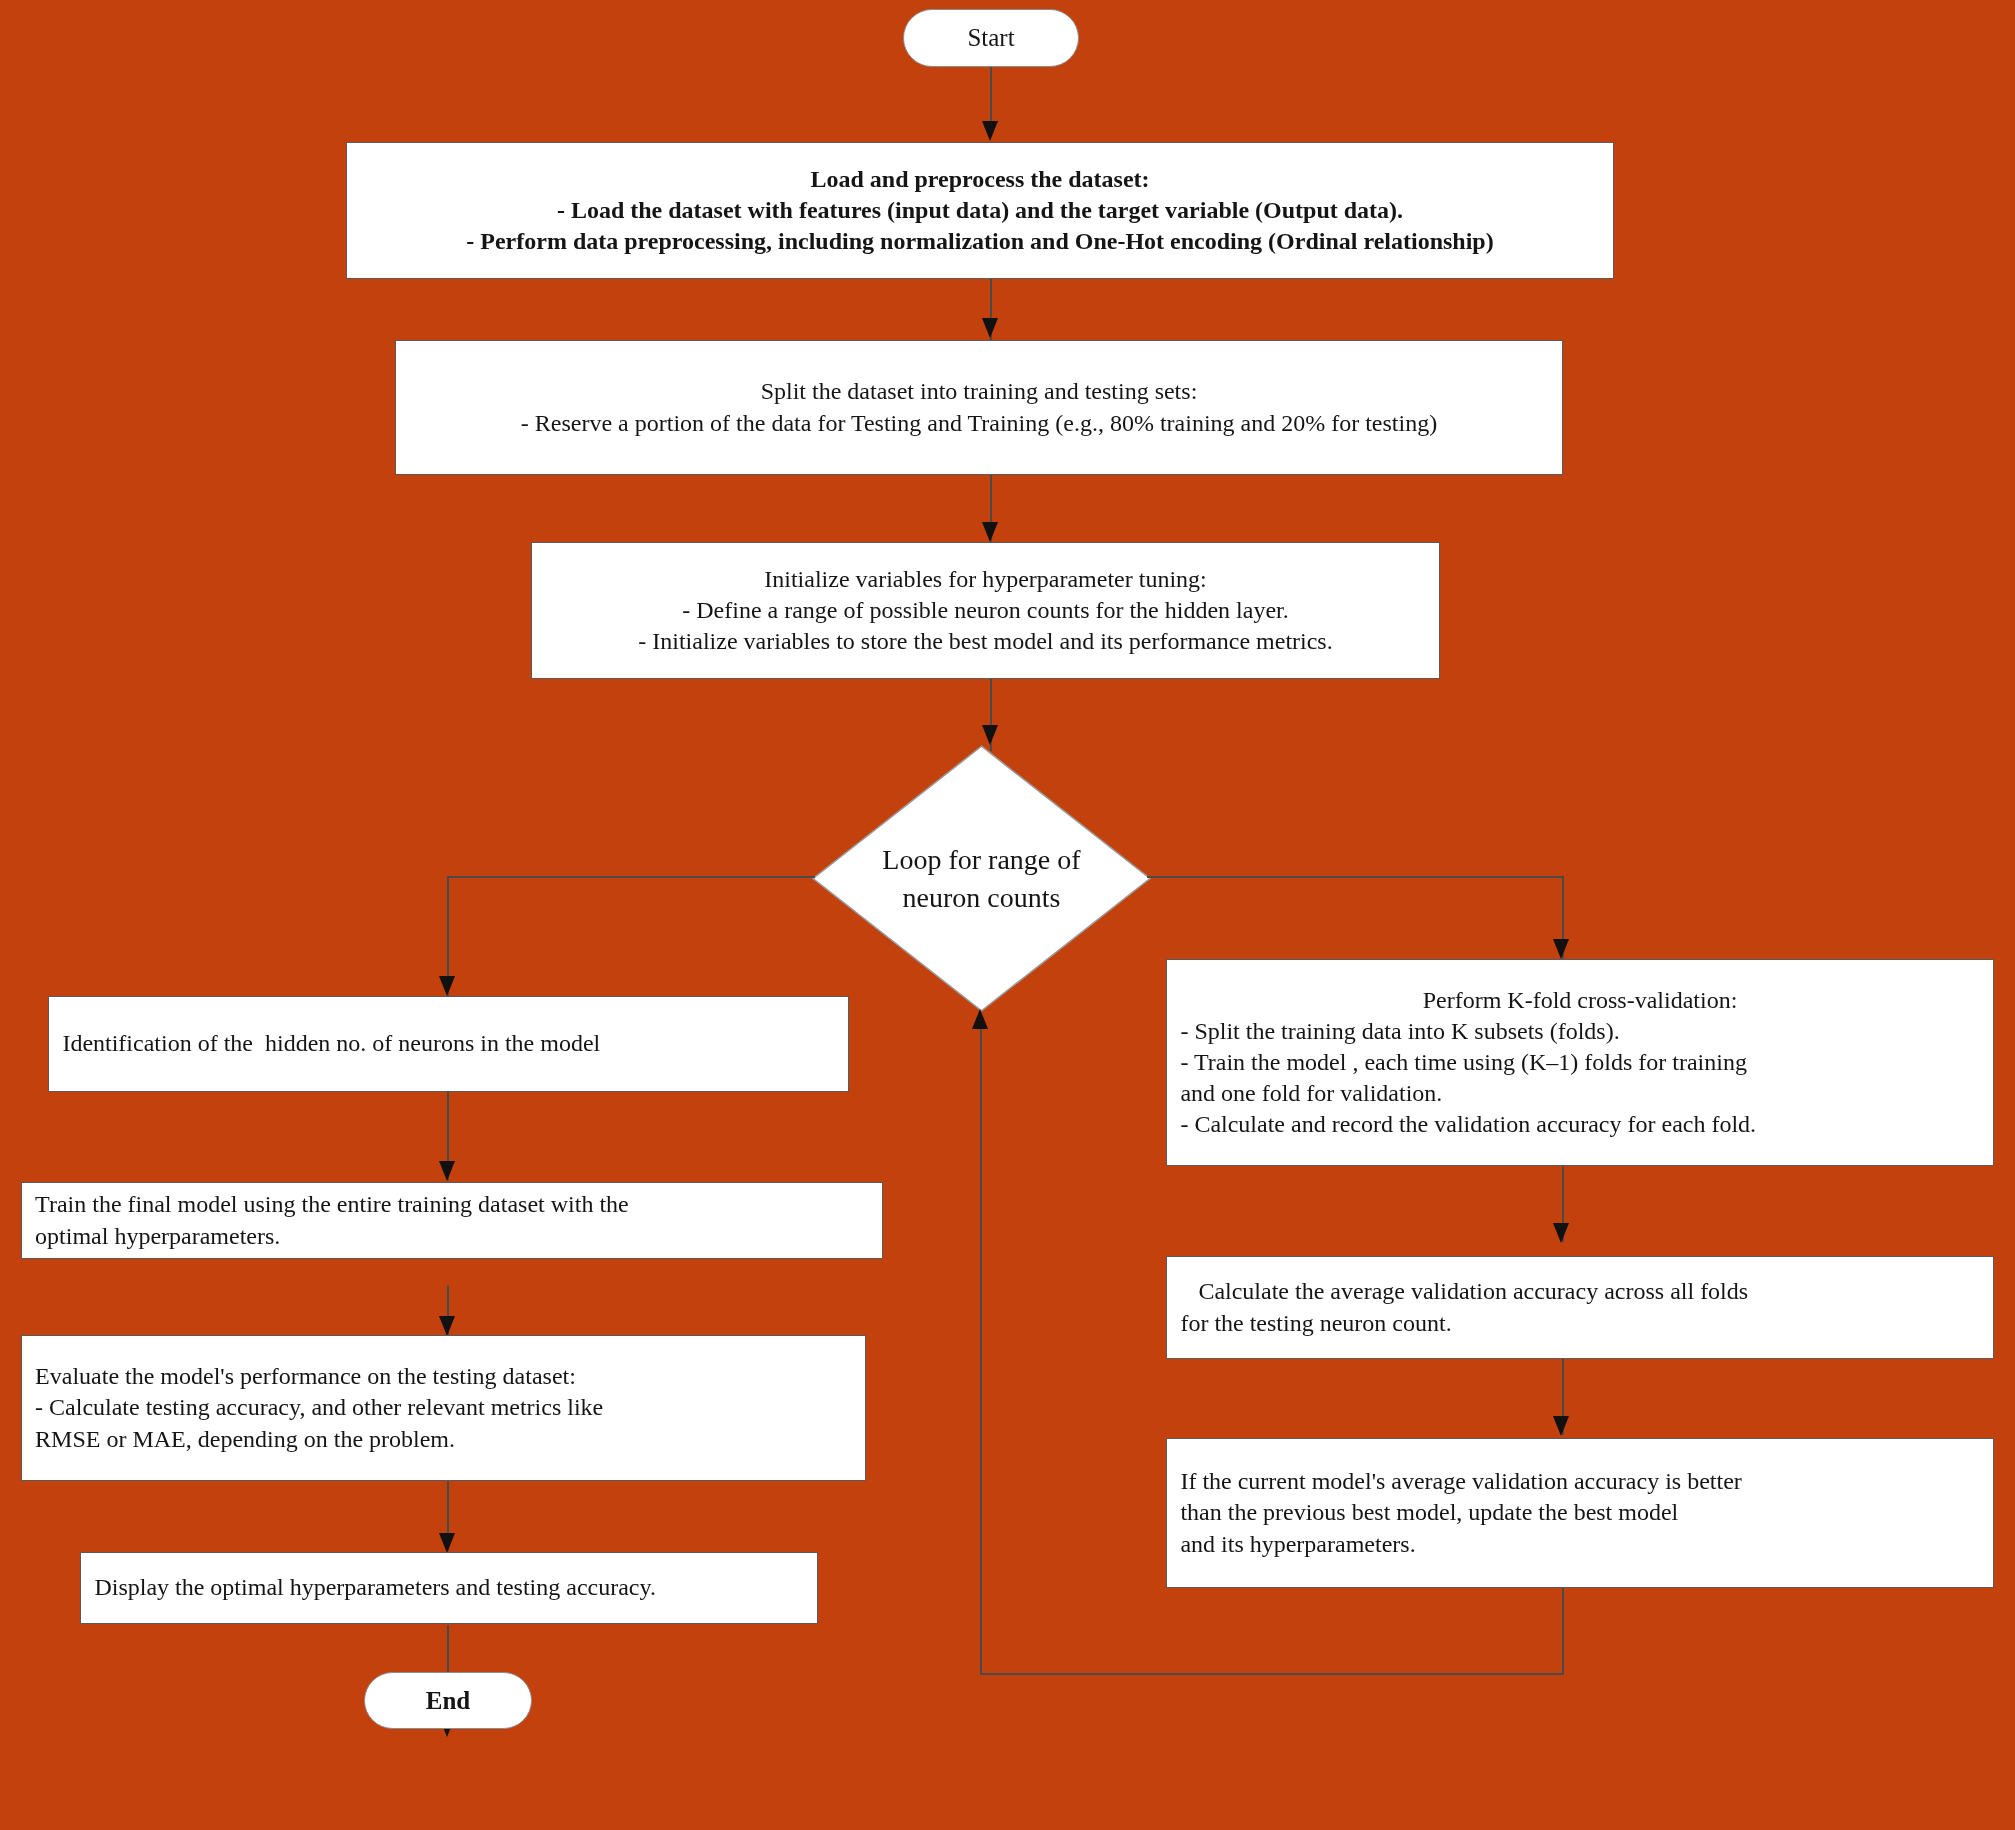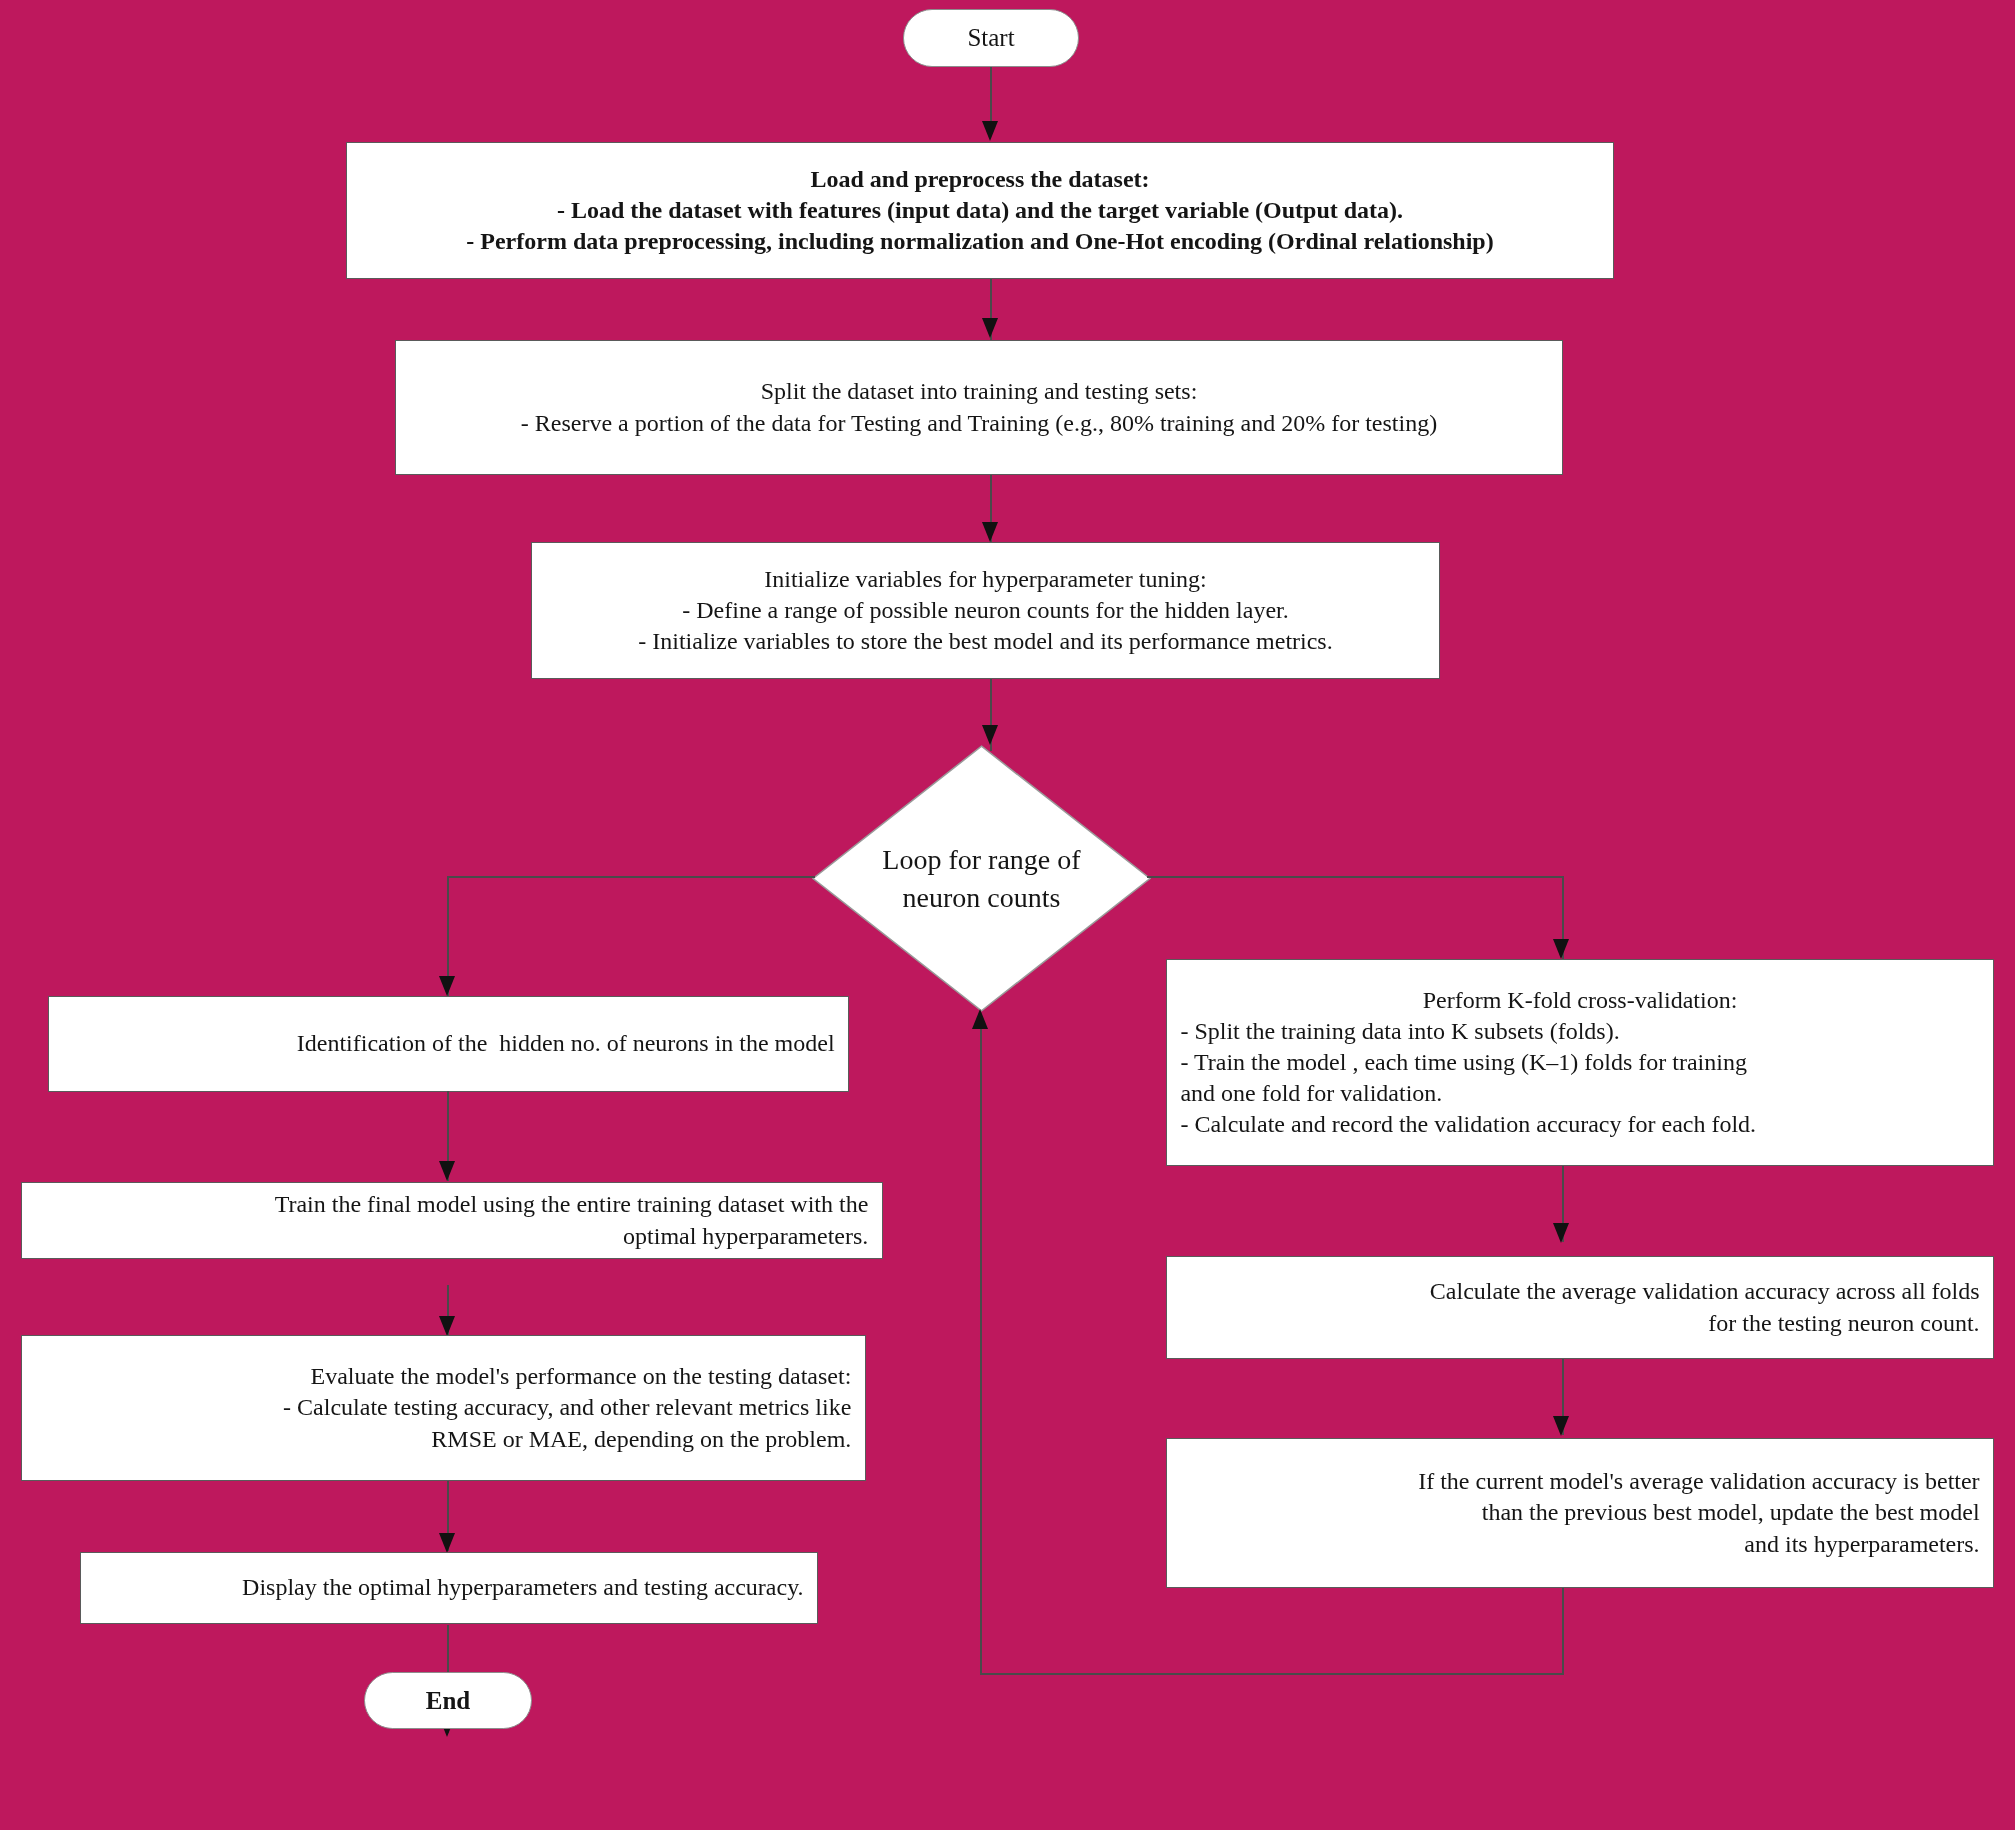--- a/index.html
+++ b/index.html
@@ -1,41 +1,41 @@
 <!DOCTYPE html>
 <html style="font-size:8.3px"><head>
 <meta charset="utf-8">
 <style>
   html,body{margin:0;padding:0;background:#ffffff;}
   #stage{
     position:relative;
     width:2015px;
     height:1830px;
-    background:#be185d;
+    background:#c2410c;
     font-family:"Liberation Serif","DejaVu Serif",serif;
     color:#151515;
     overflow:hidden;
   }
   .node{
     position:absolute;
     box-sizing:border-box;
     background:#ffffff;
     border:1.5px solid #5a5a5a;
     display:flex;
     flex-direction:column;
     justify-content:center;
   }
   .node .line{
     display:block;
     font-size:24px;
     line-height:1.30;
     white-space:pre;
   }
   .center .line{text-align:center;}
-  .left .line{text-align:right;}
+  .left .line{text-align:left;}
   .pad{padding:0 13.4px;}
 
   
   .term{
     position:absolute;
     box-sizing:border-box;
     background:#ffffff;
     border:1.5px solid #8d8d8d;
     border-radius:516px;
     display:flex;

